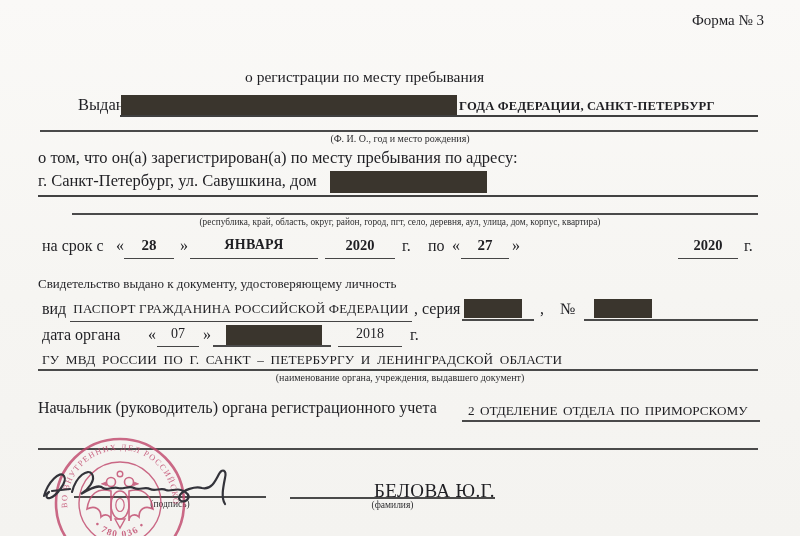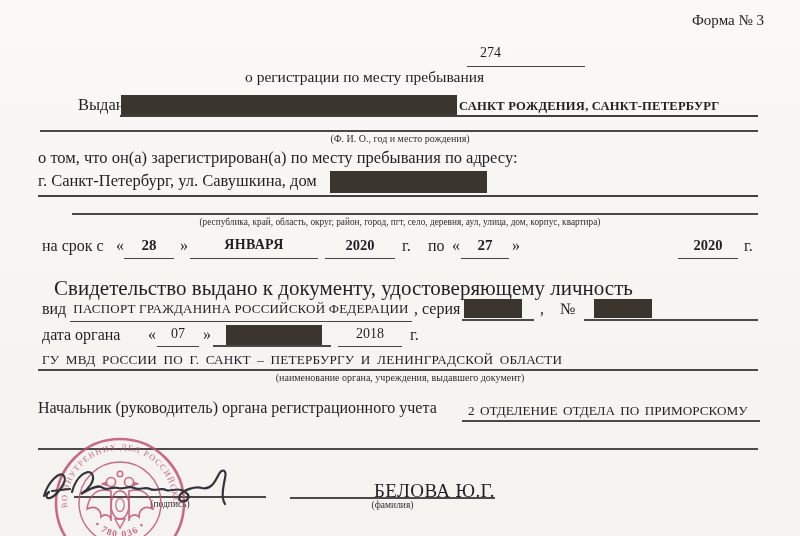--- a/index.html
+++ b/index.html
@@ -42,21 +42,21 @@
   .prow{top:237px;font-size:16px;}
   .p-prefix{left:42px;} .p-q1{left:116px;} .p-q2{left:180px;} .p-g1{left:402px;}
   .p-po{left:428px;} .p-q3{left:452px;} .p-q4{left:512px;} .p-g2{left:744px;}
   .p-day1{top:237px;left:124px;width:50px;height:21px;font-size:15px;}
   .p-mon1{top:237px;left:190px;width:128px;height:21px;font-size:14px;letter-spacing:.3px;}
   .p-yr1{top:237px;left:325px;width:70px;height:21px;font-size:14.5px;}
   .p-day2{top:237px;left:461px;width:48px;height:21px;font-size:15px;}
   .p-mon2{top:237px;left:524px;width:131px;height:21px;font-size:14px;letter-spacing:.3px;}
   .p-yr2{top:237px;left:678px;width:60px;height:21px;font-size:14.5px;}
 
-  .intro{top:276px;left:38px;font-size:21px;margin-left:16px;}
+  .intro{top:276px;left:38px;font-size:13px;}
 
   
   .v-label{top:300px;left:42px;font-size:16px;}
   .v-type{top:301px;left:70px;width:342px;height:20px;font-weight:normal;font-size:13px;letter-spacing:.2px;}
   .v-seria{top:300px;left:414px;font-size:16px;}
   .red-3{top:299px;left:464px;width:58px;height:19px;}
   .ul-seria{top:319px;left:462px;width:72px;height:1.6px;}
   .v-comma{top:300px;left:540px;font-size:16px;}
   .v-num{top:300px;left:560px;font-size:16px;}
   .red-4{top:299px;left:594px;width:58px;height:19px;}
@@ -93,26 +93,25 @@
 
   .stamp{position:absolute;left:45px;top:433px;z-index:4;opacity:.82;}
   .autograph{position:absolute;left:38px;top:460px;z-index:5;}
 </style>
 </head>
 <body>
 
 <div id="page">
 
   <div class="abs form-no">Форма № 3</div>
-  <div class="abs cert-no">274</div>
   <div class="abs subtitle">о регистрации по месту пребывания</div>
 
   <div class="abs issued-label">Выдано</div>
   <div class="redact red-1"></div>
-  <div class="abs issued-value">САНКТ РОЖДЕНИЯ, САНКТ-ПЕТЕРБУРГ</div>
+  <div class="abs issued-value">ГОДА ФЕДЕРАЦИИ, САНКТ-ПЕТЕРБУРГ</div>
   <div class="ln ul-issued"></div>
   <div class="ln ln-fio"></div>
   <div class="cap cap-fio">(Ф. И. О., год и место рождения)</div>
 
   <div class="abs addr-text">г. Санкт-Петербург, ул. Савушкина, дом</div>
 
   <div class="abs statement">о том, что он(а) зарегистрирован(а) по месту пребывания по адресу:</div>
   <div class="redact red-2"></div>
   <div class="ln ul-addr"></div>
   <div class="ln ln-addr2"></div>

